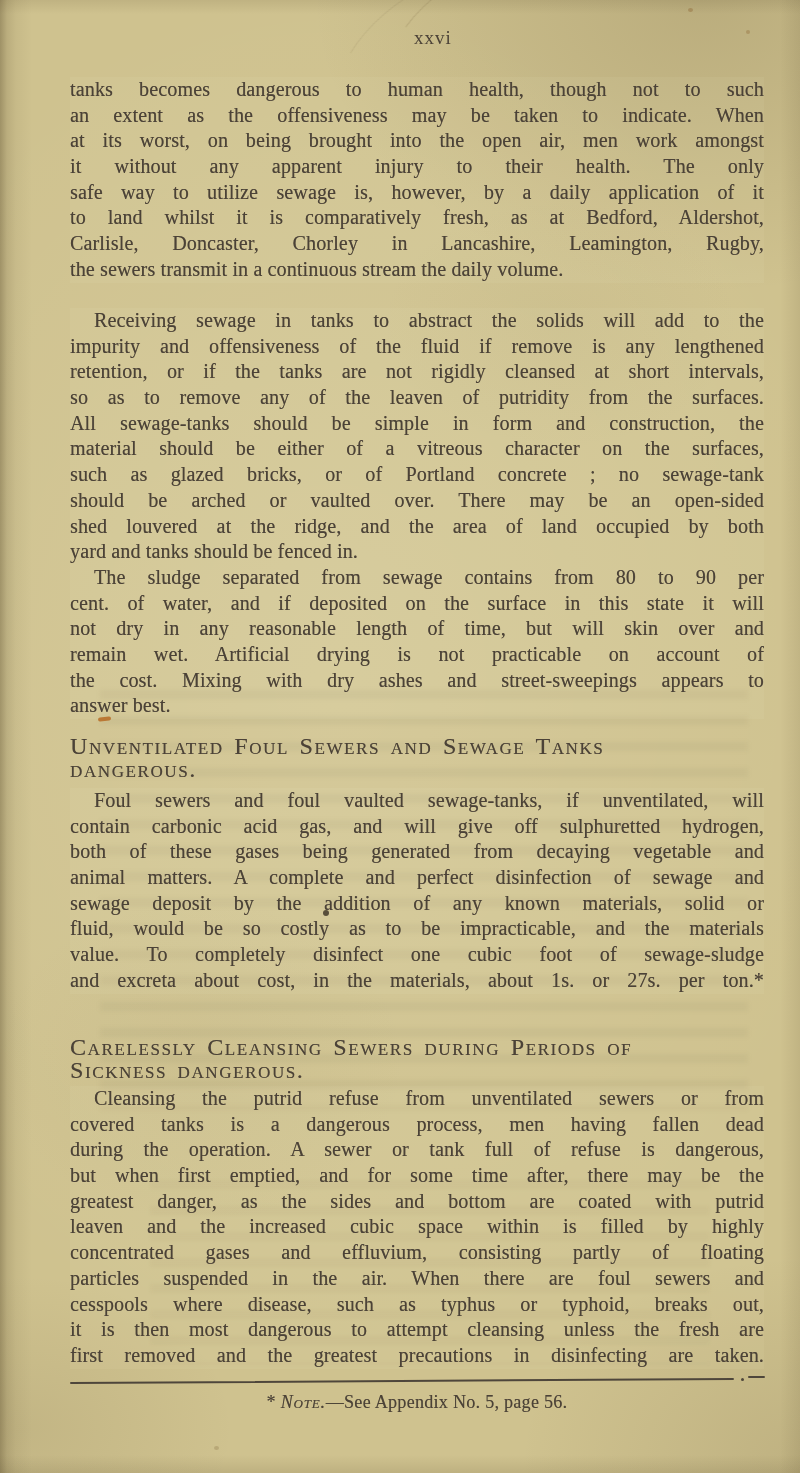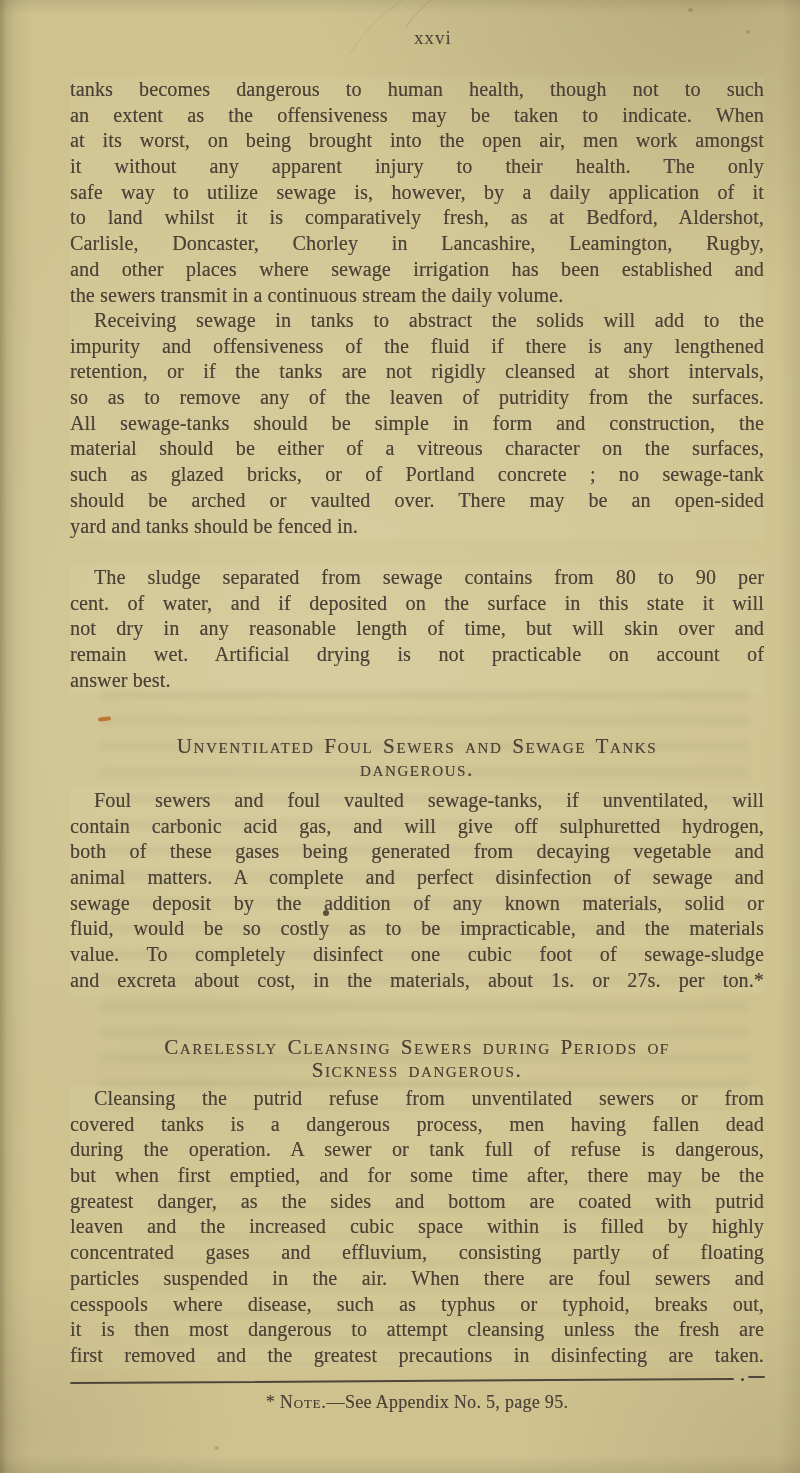--- a/index.html
+++ b/index.html
@@ -31,43 +31,43 @@
     background:rgba(255,250,225,0.06);
     text-shadow:0.2px 0.3px 0.4px rgba(75,66,55,0.55);
   }
   .ln{
     height:25.7px;line-height:25.7px;font-size:20px;letter-spacing:0.15px;
     text-align:justify;text-align-last:justify;overflow:hidden;
   }
   .ln.ind{text-indent:24px;}
   .ln.end{text-align-last:left;font-family:Liberation Serif, serif;}
   .heading{
-    position:absolute;left:70px;width:694px;text-align:center;
-    font-variant:small-caps;font-size:21px;line-height:23px;
+    position:absolute;left:70px;width:694px;
+    font-variant:small-caps;font-size:24px;line-height:23px;
     letter-spacing:1.6px;word-spacing:3px;
     text-shadow:0.2px 0.3px 0.4px rgba(75,66,55,0.55);
   }
   .rule{
     position:absolute;left:70px;top:1380px;width:664px;height:2px;
     background:#4e463b;border-radius:1px;transform:rotate(-0.35deg);
   }
   .rule-dot{
     position:absolute;left:741px;top:1378px;width:3px;height:3px;
     background:#4e463b;border-radius:50%;
   }
   .rule-dash{
     position:absolute;left:748px;top:1376px;width:17px;height:2px;
     background:#4e463b;border-radius:1px;transform:rotate(-0.35deg);
   }
   .footnote{
     position:absolute;left:70px;top:1392px;width:694px;
     text-align:center;font-size:18px;letter-spacing:0.3px;
     text-shadow:0.2px 0.3px 0.4px rgba(75,66,55,0.5);
   }
-  .footnote .sc{font-variant:small-caps;letter-spacing:0.8px;}
+  .footnote .sc{font-variant:small-caps;letter-spacing:0.8px;font-style:italic;}
   .curl-arc{
     position:absolute;left:380px;top:-52px;width:340px;height:220px;
     border:1.6px solid transparent;border-top-color:rgba(112,96,58,0.22);
     border-radius:50%;transform:rotate(-16deg);filter:blur(0.7px);
   }
   .curl-arc.two{
     left:330px;top:-30px;width:300px;height:190px;
     border-top-color:rgba(112,96,58,0.13);transform:rotate(-22deg);
   }
   .showthrough{
@@ -103,41 +103,42 @@
   <div class="pagenum">xxvi</div>
 
   <div class="para" style="top:77px">
     <div class="ln">tanks becomes dangerous to human health, though not to such</div>
     <div class="ln">an extent as the offensiveness may be taken to indicate. When</div>
     <div class="ln">at its worst, on being brought into the open air, men work amongst</div>
     <div class="ln">it without any apparent injury to their health. The only</div>
     <div class="ln">safe way to utilize sewage is, however, by a daily application of it</div>
     <div class="ln">to land whilst it is comparatively fresh, as at Bedford, Aldershot,</div>
     <div class="ln">Carlisle, Doncaster, Chorley in Lancashire, Leamington, Rugby,</div>
-    <div class="ln">and other places where sewage irrigation has been established and</div>
     <div class="ln end">the sewers transmit in a continuous stream the daily volume.</div>
   </div>
 
   <div class="para" style="top:308px">
     <div class="ln ind">Receiving sewage in tanks to abstract the solids will add to the</div>
-    <div class="ln">impurity and offensiveness of the fluid if there is any lengthened</div>
+    <div class="ln">impurity and offensiveness of the fluid if remove is any lengthened</div>
     <div class="ln">retention, or if the tanks are not rigidly cleansed at short intervals,</div>
     <div class="ln">so as to remove any of the leaven of putridity from the surfaces.</div>
     <div class="ln">All sewage-tanks should be simple in form and construction, the</div>
     <div class="ln">material should be either of a vitreous character on the surfaces,</div>
     <div class="ln">such as glazed bricks, or of Portland concrete ; no sewage-tank</div>
     <div class="ln">should be arched or vaulted over. There may be an open-sided</div>
+    <div class="ln">shed louvered at the ridge, and the area of land occupied by both</div>
     <div class="ln end">yard and tanks should be fenced in.</div>
   </div>
 
   <div class="para" style="top:565px">
     <div class="ln ind">The sludge separated from sewage contains from 80 to 90 per</div>
     <div class="ln">cent. of water, and if deposited on the surface in this state it will</div>
     <div class="ln">not dry in any reasonable length of time, but will skin over and</div>
     <div class="ln">remain wet. Artificial drying is not practicable on account of</div>
+    <div class="ln">the cost. Mixing with dry ashes and street-sweepings appears to</div>
     <div class="ln end">answer best.</div>
   </div>
 
   <div class="speck-orange"></div>
 
   <div class="heading" style="top:735px">
     <div>Unventilated Foul Sewers and Sewage Tanks</div>
     <div>dangerous.</div>
   </div>
 
@@ -170,19 +171,19 @@
     <div class="ln">particles suspended in the air. When there are foul sewers and</div>
     <div class="ln">cesspools where disease, such as typhus or typhoid, breaks out,</div>
     <div class="ln">it is then most dangerous to attempt cleansing unless the fresh are</div>
     <div class="ln">first removed and the greatest precautions in disinfecting are taken.</div>
   </div>
 
   <div class="rule"></div>
   <div class="rule-dot"></div>
   <div class="rule-dash"></div>
 
-  <div class="footnote"><span>* </span><span class="sc">Note.</span><span>—See Appendix No. 5, page 95.</span></div>
+  <div class="footnote"><span>* </span><span class="sc">Note.</span><span>—See Appendix No. 5, page 56.</span></div>
 
   <div class="fleck1"></div>
   <div class="fleck2"></div>
   <div class="fleck3"></div>
 
 </div>
 
 </body></html>

